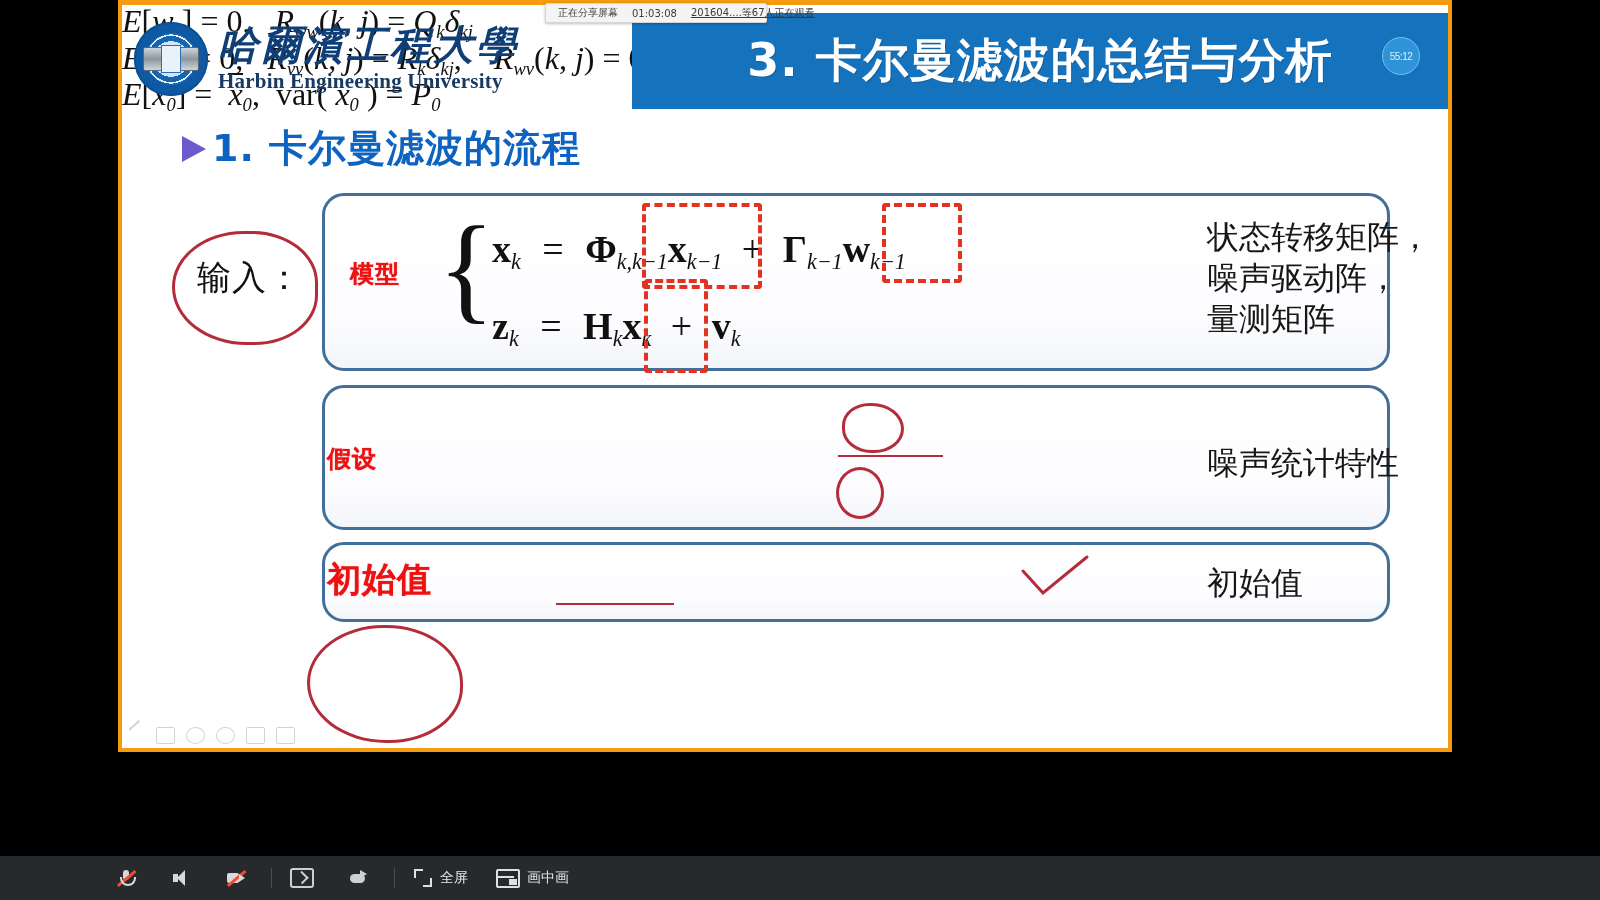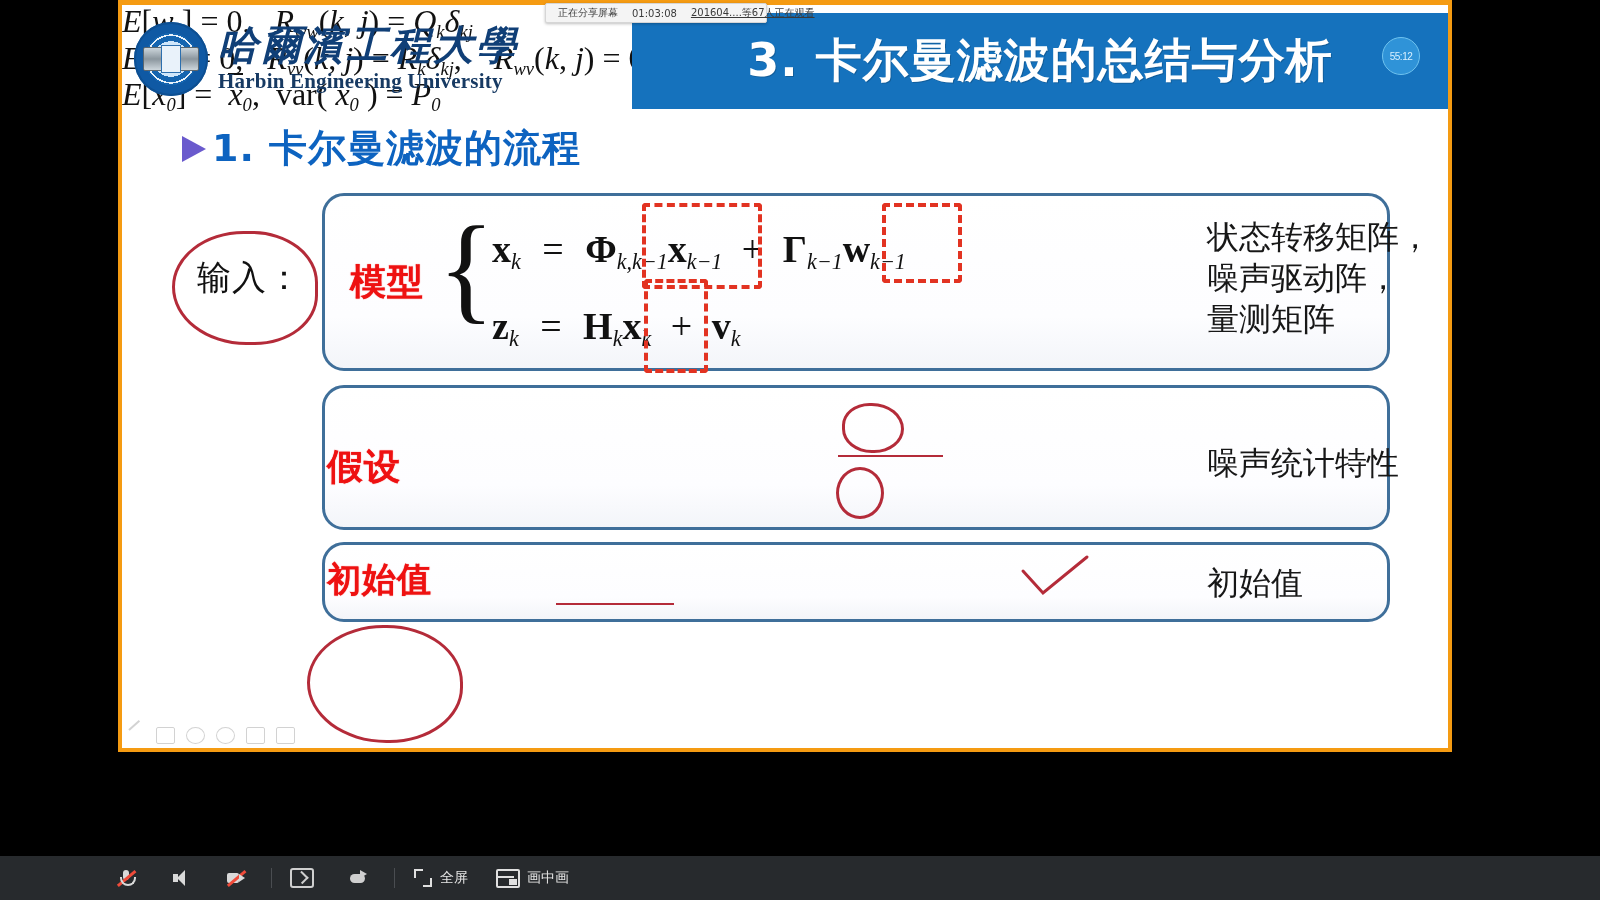--- a/index.html
+++ b/index.html
@@ -214,21 +214,21 @@
   }
   #box-model    { left: 200px; top: 188px;  width: 1068px; height: 178px; }
   #box-assume   { left: 200px; top: 380px;  width: 1068px; height: 145px; }
   #box-init     { left: 200px; top: 537px;  width: 1068px; height: 80px;  }
 
   .red-label {
     position: absolute;
     font-family: "DejaVu Sans", sans-serif;
     font-weight: bold;
     color: #ee1111;
-    font-size: 36px;
+    font-size: 24px;
     letter-spacing: 1px;
     white-space: nowrap;
     text-shadow: 0 0 1px #ee1111;
     z-index: 4;
   }
 
   
   .math {
     font-family: "Liberation Serif", serif;
     color: #111;

